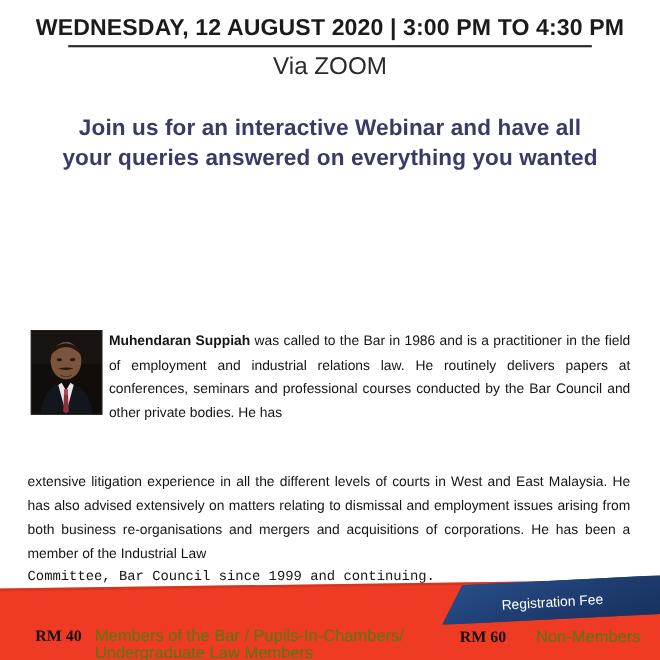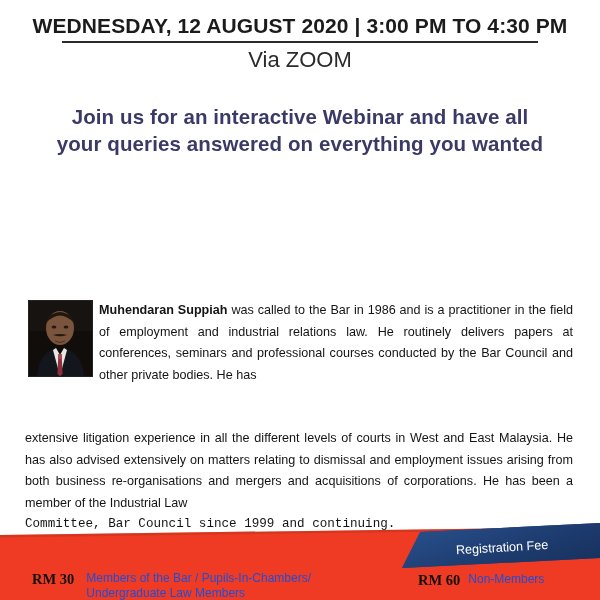--- a/index.html
+++ b/index.html
@@ -138,33 +138,33 @@
     white-space:nowrap;
   }
 
   
   .fee-left{
     position:absolute;left:32px;top:571px;width:340px;
     display:flex;align-items:flex-start;gap:12px;
   }
   .fee-right{
     position:absolute;left:418px;top:572px;width:180px;
-    display:flex;align-items:flex-start;gap:8px;
+    display:flex;align-items:flex-start;gap:27px;
   }
   .fee-amt{
     font-family:"Liberation Serif", serif;
     font-weight:bold;
     font-size:14.5px;
     color:#111;
     white-space:nowrap;
   }
   .fee-desc{
-    font-size:12px;
+    font-size:15px;
     line-height:15px;
-    color:#1d4ed8;
+    color:#4d7c0f;
   }
 </style>
 </head>
 <body>
 
 <div class="poster">
 
   <div class="date-line">WEDNESDAY, 12 AUGUST 2020 | 3:00 PM TO 4:30 PM</div>
   <div class="hrule"></div>
   <div class="via-line">Via ZOOM</div>
@@ -203,21 +203,21 @@
   <div class="red-band"></div>
   <div class="red-band-edge"></div>
 
   <div class="navy-wrap">
     <div class="navy-body"></div>
     <div class="navy-hi"></div>
     <div class="navy-label">Registration Fee</div>
   </div>
 
   <div class="fee-left">
-    <div class="fee-amt">RM 30</div>
+    <div class="fee-amt">RM 40</div>
     <div class="fee-desc">
       <div>Members of the Bar / Pupils-In-Chambers/</div>
       <div>Undergraduate Law Members</div>
     </div>
   </div>
 
   <div class="fee-right">
     <div class="fee-amt">RM 60</div>
     <div class="fee-desc">
       <div>Non-Members</div>

